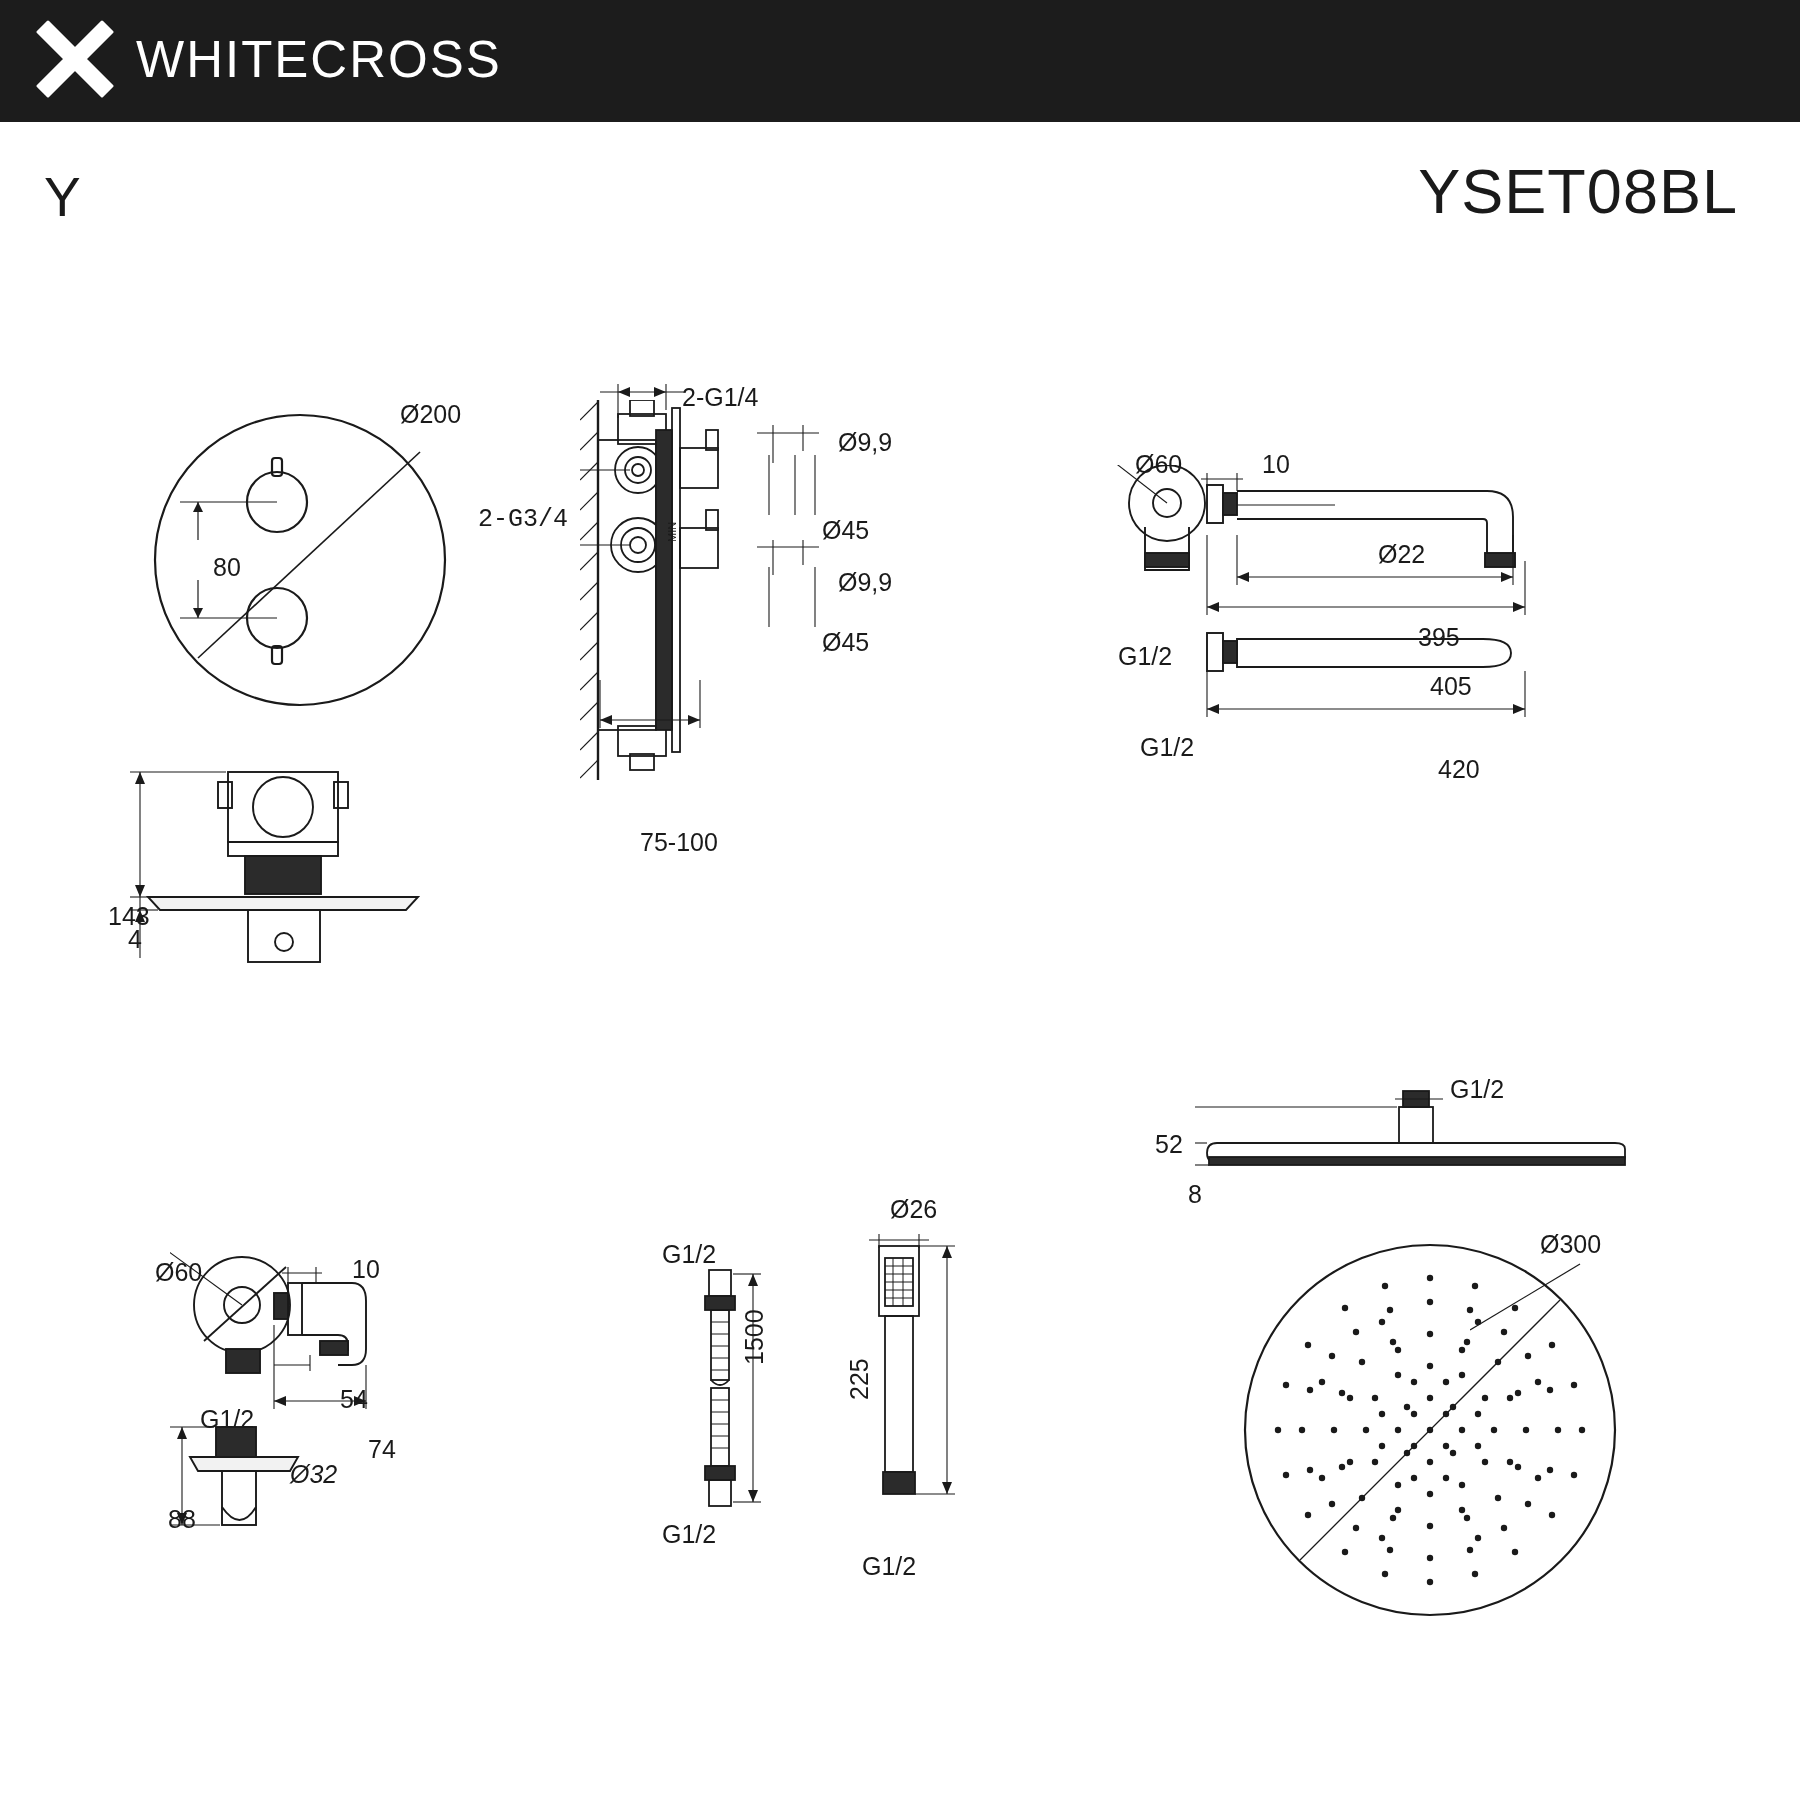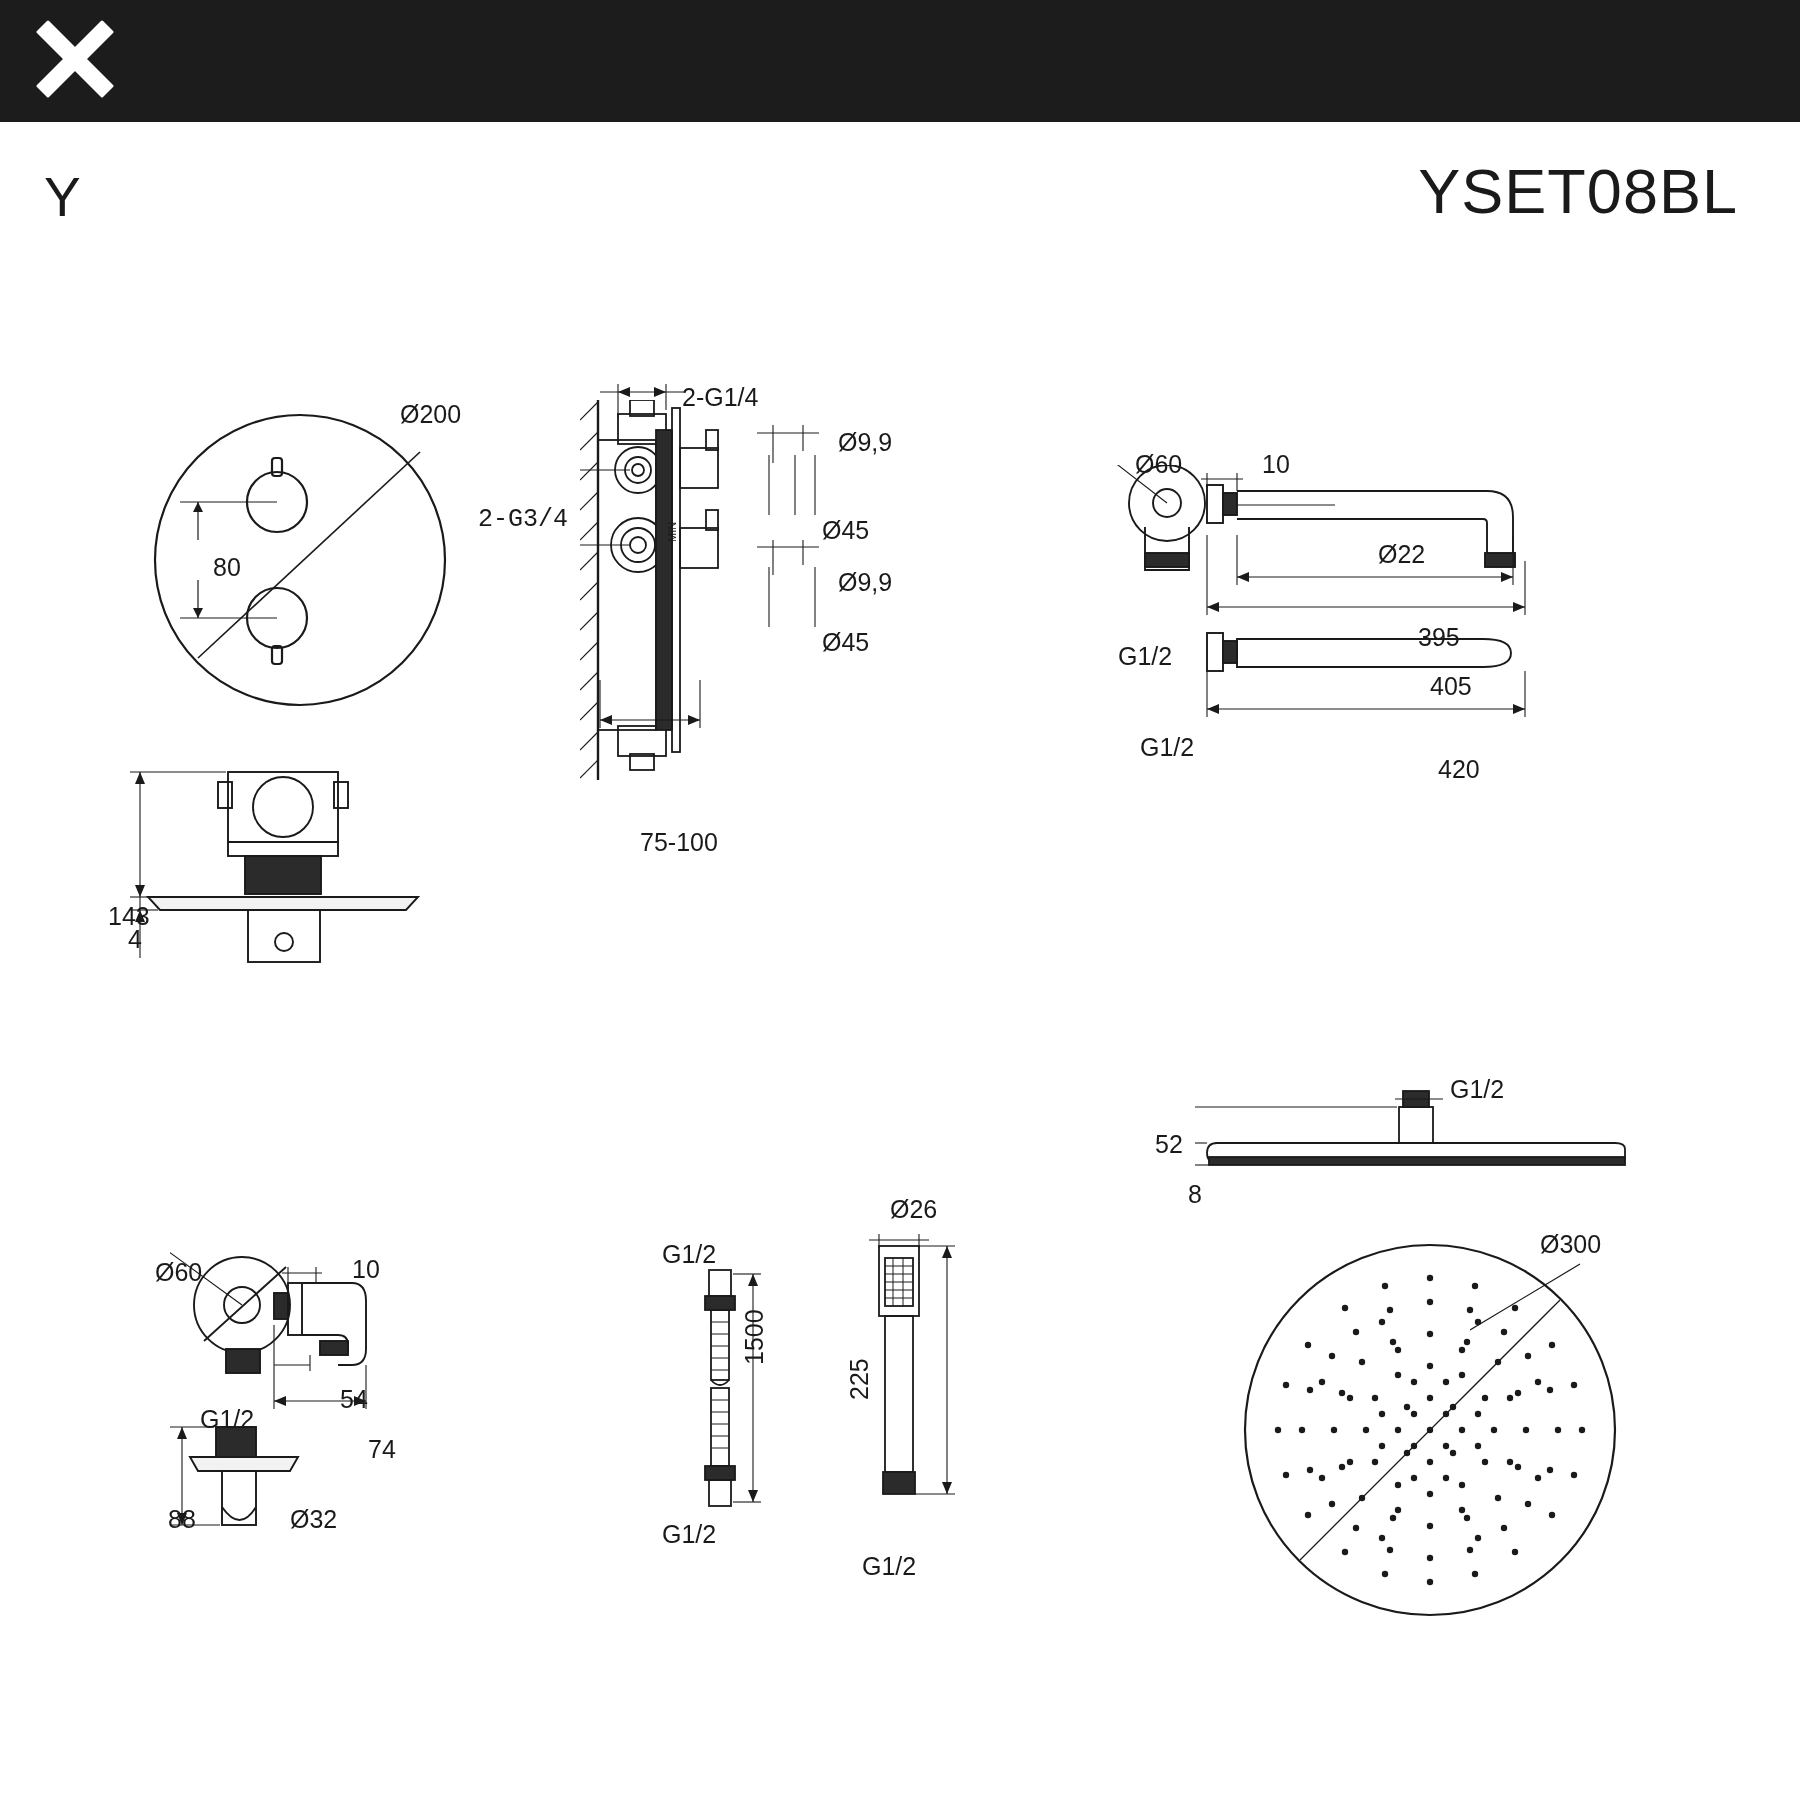--- a/index.html
+++ b/index.html
@@ -74,20 +74,21 @@
 </head>
 <body>
 
 <div class="header-bar"></div>
 <div class="brand">
   <span class="brand-mark">
     <svg width="78" height="78" viewBox="0 0 78 78">
       <path d="M12 2 L39 29 L66 2 L76 12 L49 39 L76 66 L66 76 L39 49 L12 76 L2 66 L29 39 L2 12 Z" fill="#ffffff" stroke="#ffffff" stroke-width="3" stroke-linejoin="round"></path>
     </svg>
   </span>
+  <span class="brand-name">WHITECROSS</span>
 </div>
 
 <div class="series-letter">Y</div>
 <div class="model-code">YSET08BL</div>
 
 <div class="drawing" style="left:120px; top:390px;">
   <svg width="360" height="340" viewBox="0 0 360 340">
     <g fill="none" stroke="#1a1a1a" stroke-width="2.2">
       <circle cx="180" cy="170" r="145"></circle>
       <circle cx="157" cy="112" r="30"></circle>
@@ -336,21 +337,21 @@
       <path d="M12 280 l-5 -12 l10 0 z" fill="#1a1a1a" stroke="none"></path>
     </g>
   </svg>
 </div>
 <div class="dim" style="left:155px; top:1258px;">Ø60</div>
 <div class="dim" style="left:352px; top:1255px;">10</div>
 <div class="dim" style="left:200px; top:1405px;">G1/2</div>
 <div class="dim" style="left:340px; top:1385px;">54</div>
 <div class="dim" style="left:368px; top:1435px;">74</div>
 <div class="dim" style="left:168px; top:1505px;">88</div>
-<div class="dim" style="left:290px; top:1505px;">Ø32</div>
+<div class="dim" style="left:290px; top:1460px;font-style:italic;">Ø32</div>
 
 <div class="drawing" style="left:675px; top:1260px;">
   <svg width="120" height="260" viewBox="0 0 120 260">
     <g stroke="#1a1a1a" stroke-width="1.8" fill="none">
       <rect x="34" y="10" width="22" height="26"></rect>
       <rect x="30" y="36" width="30" height="14" fill="#2b2b2b"></rect>
       <rect x="36" y="50" width="18" height="70"></rect>
       <path d="M36 120 q9 10 18 0 q-9 10 -18 0" fill="none"></path>
       <rect x="36" y="128" width="18" height="78"></rect>
       <rect x="30" y="206" width="30" height="14" fill="#2b2b2b"></rect>

